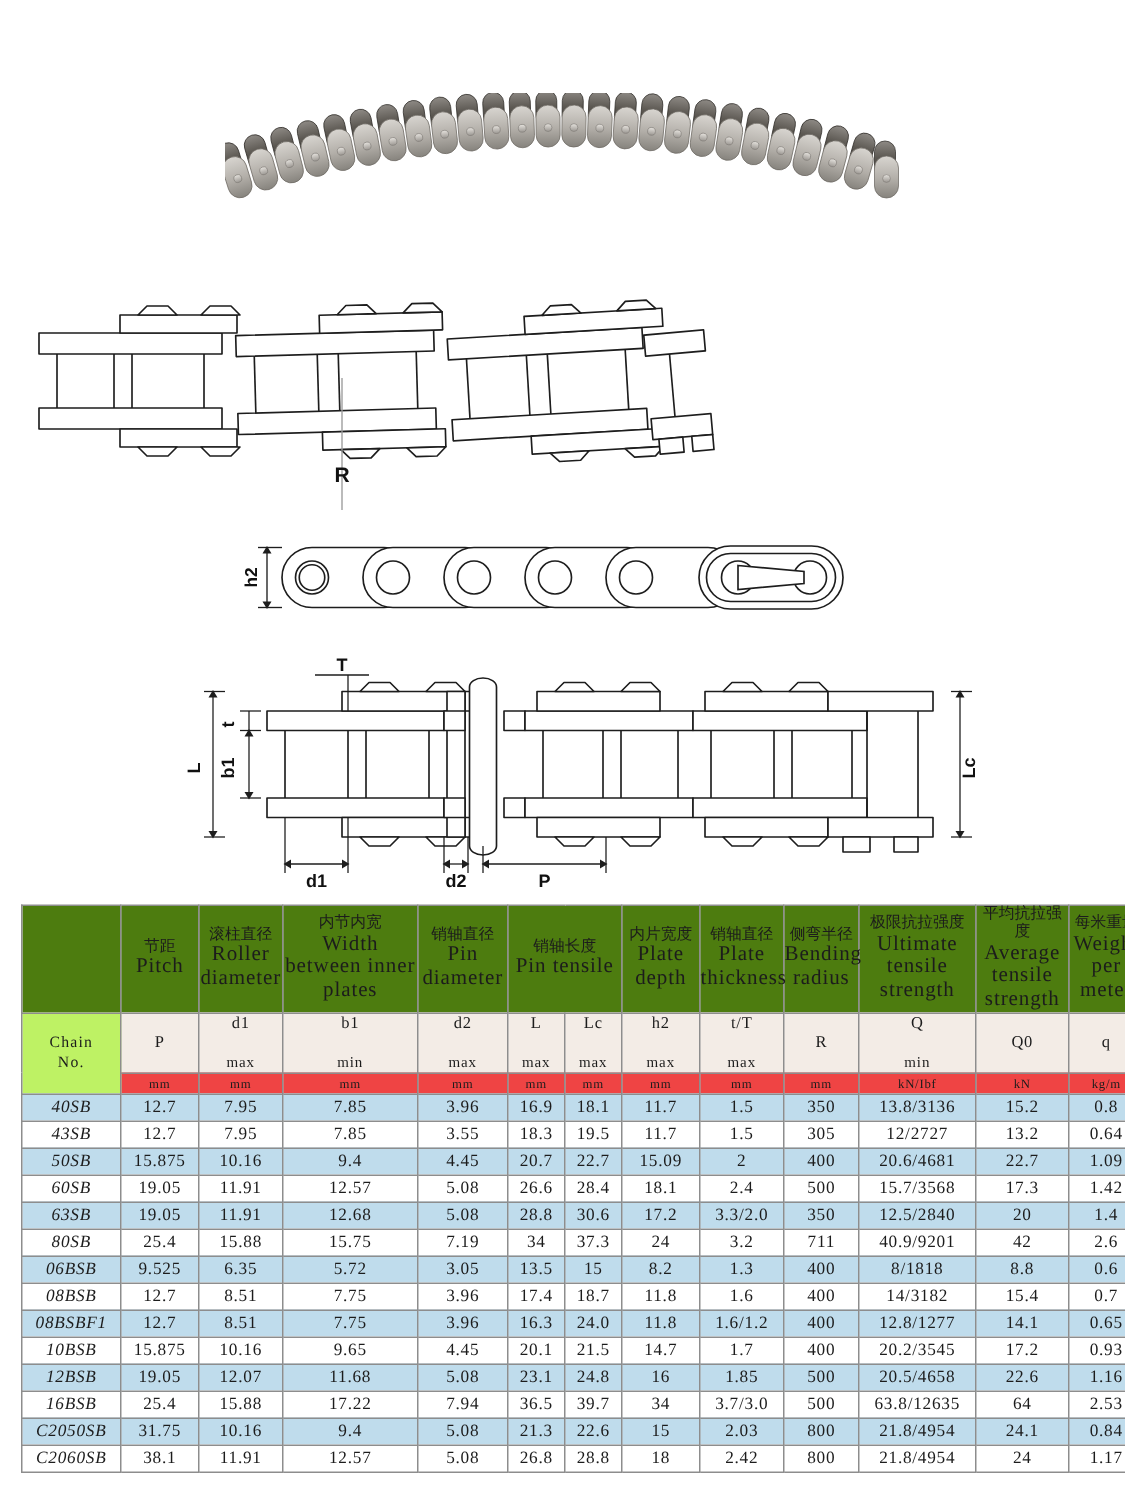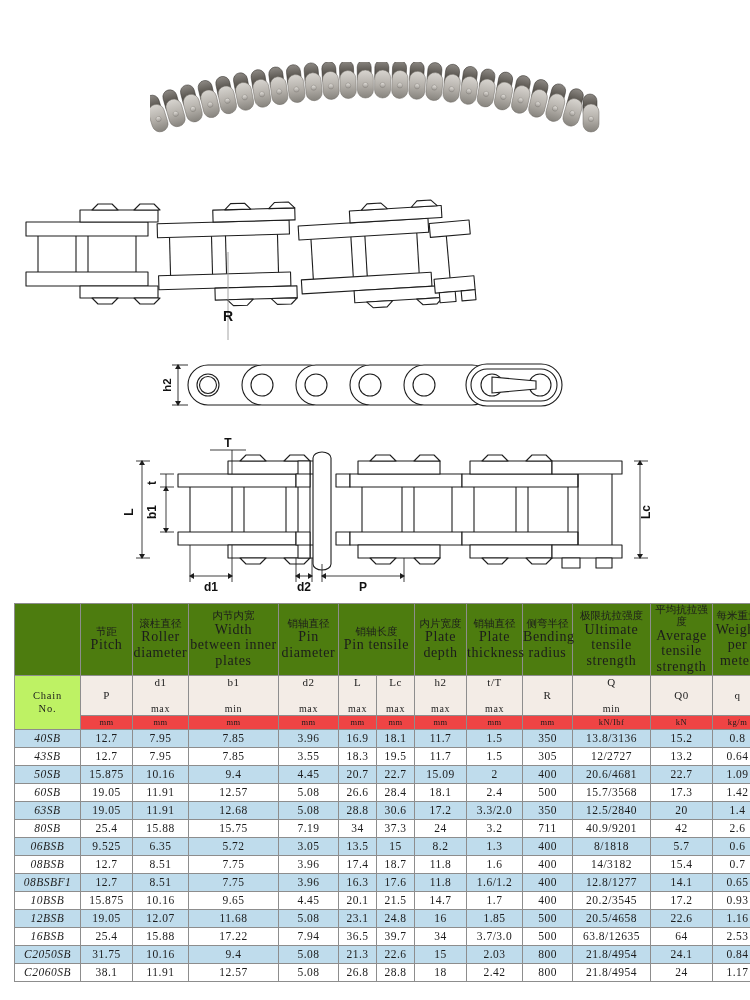--- a/index.html
+++ b/index.html
@@ -739,21 +739,21 @@
           <td>9.525</td>
           <td>6.35</td>
           <td>5.72</td>
           <td>3.05</td>
           <td>13.5</td>
           <td>15</td>
           <td>8.2</td>
           <td>1.3</td>
           <td>400</td>
           <td>8/1818</td>
-          <td>5.7</td>
+          <td>8.8</td>
           <td>0.6</td>
         </tr>
         <tr class="plain">
           <td class="cno">08BSB</td>
           <td>12.7</td>
           <td>8.51</td>
           <td>7.75</td>
           <td>3.96</td>
           <td>17.4</td>
           <td>18.7</td>
@@ -764,21 +764,21 @@
           <td>15.4</td>
           <td>0.7</td>
         </tr>
         <tr class="hl">
           <td class="cno">08BSBF1</td>
           <td>12.7</td>
           <td>8.51</td>
           <td>7.75</td>
           <td>3.96</td>
           <td>16.3</td>
-          <td>17.6</td>
+          <td>24.0</td>
           <td>11.8</td>
           <td>1.6/1.2</td>
           <td>400</td>
           <td>12.8/1277</td>
           <td>14.1</td>
           <td>0.65</td>
         </tr>
         <tr class="plain">
           <td class="cno">10BSB</td>
           <td>15.875</td>

